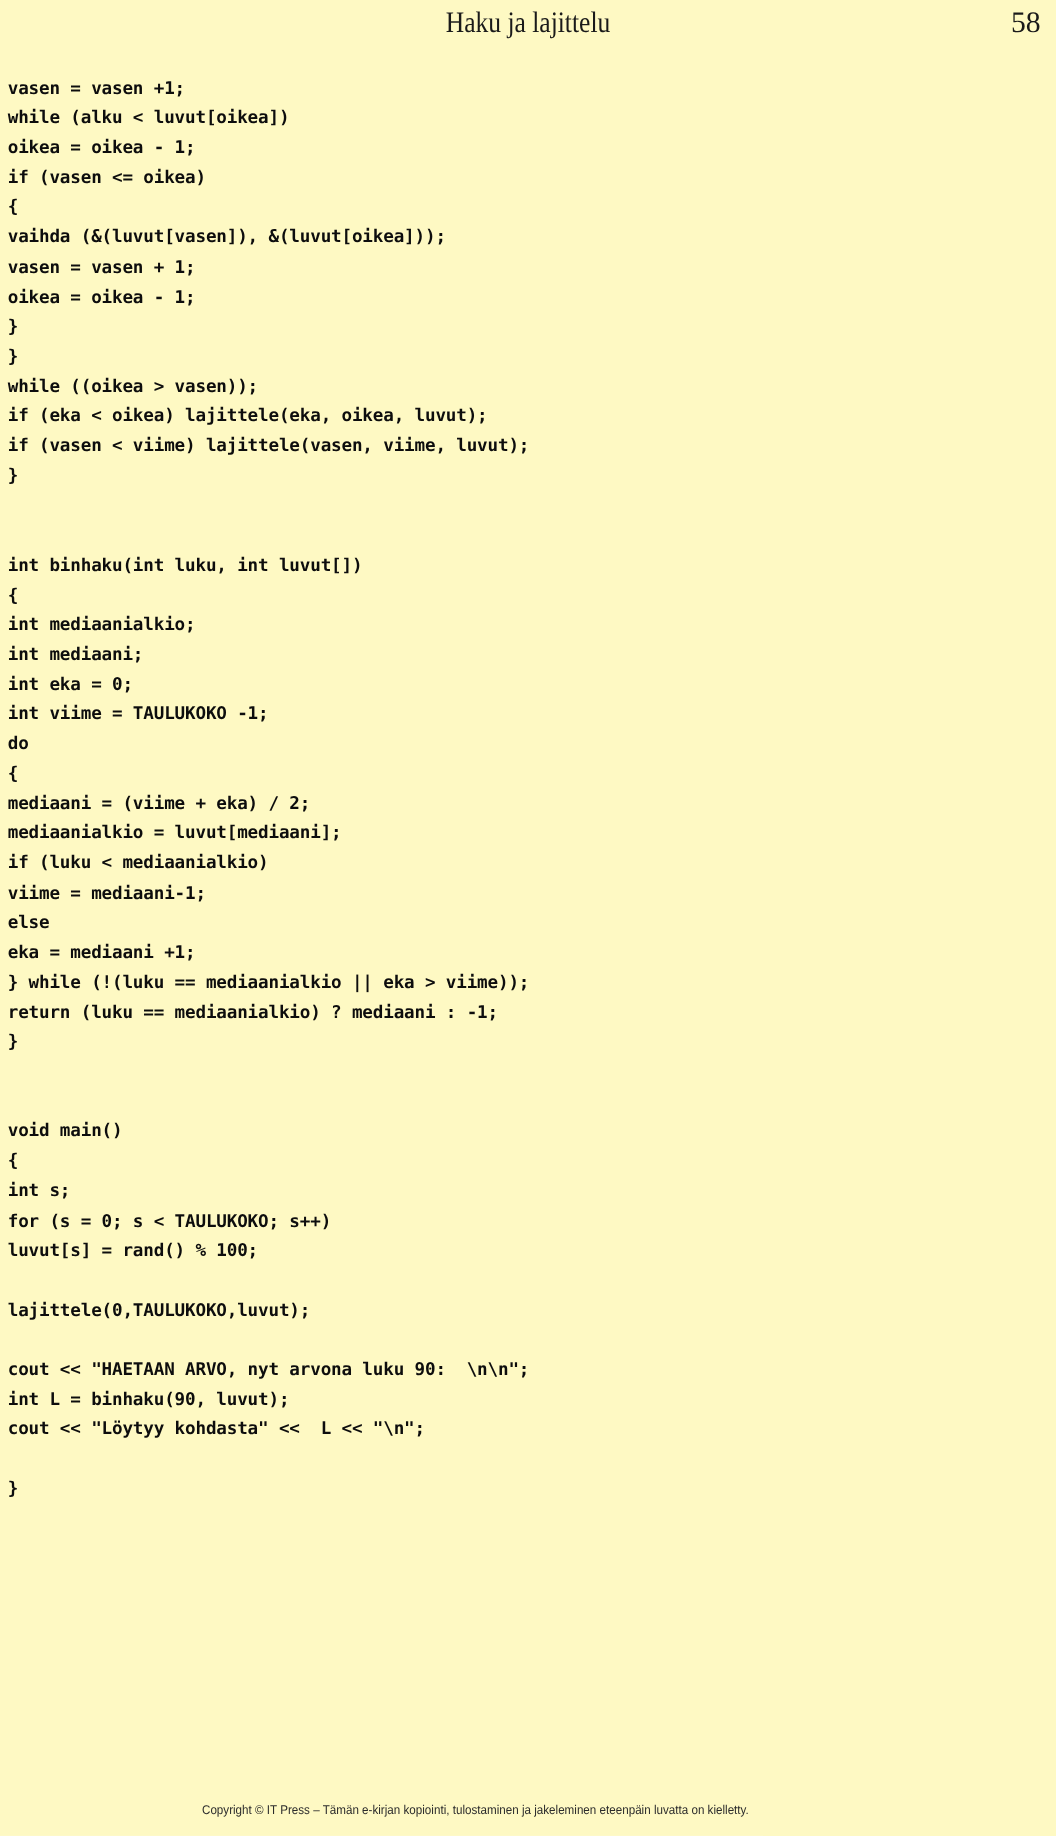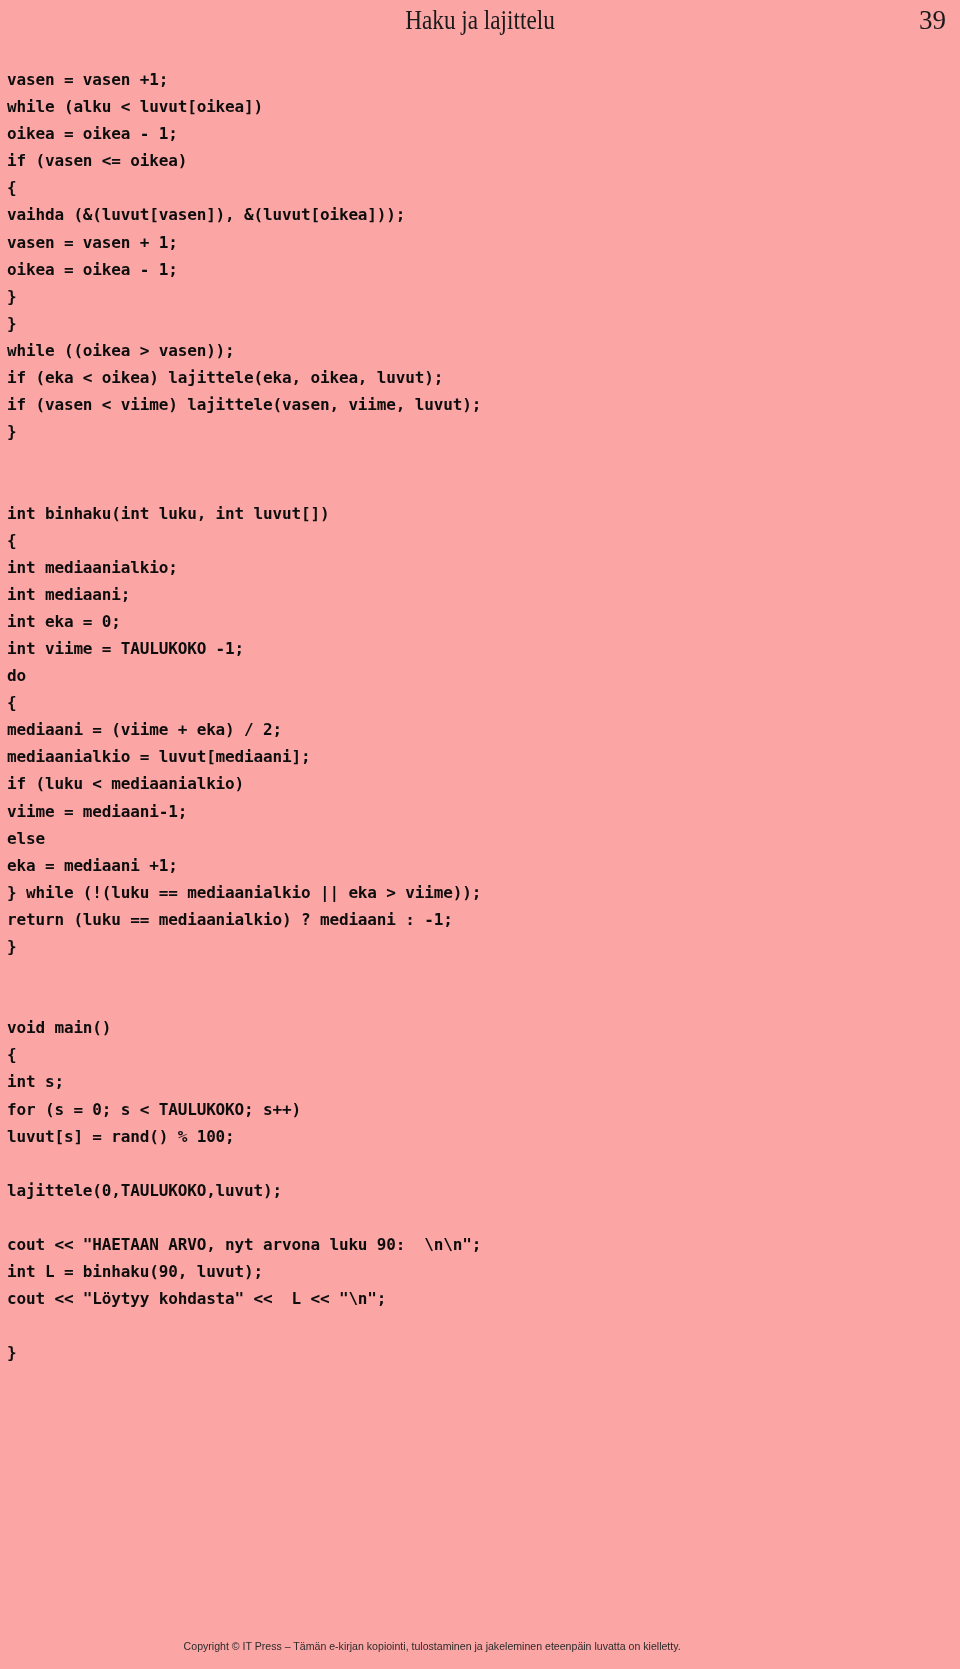--- a/index.html
+++ b/index.html
@@ -4,21 +4,21 @@
 <style>
   html, body {
     margin: 0;
     padding: 0;
     background: #ffffff;
   }
   .page {
     position: relative;
     width: 960px;
     height: 1669px;
-    background: #fca5a5;
+    background: #fef9c3;
     overflow: hidden;
     box-sizing: border-box;
   }
 
   
   .header {
     position: absolute;
     top: 0px;
     left: 0px;
     width: 960px;
@@ -86,21 +86,21 @@
     transform: scaleX(0.92);
   }
 </style>
 </head>
 <body>
 
 <div class="page">
 
   <div class="header">
     <div class="header-title">Haku ja lajittelu</div>
-    <div class="header-pageno">39</div>
+    <div class="header-pageno">58</div>
   </div>
 
   <div class="code-block" id="code-listing"><div class="code-line">vasen = vasen +1;</div><div class="code-line">while (alku &lt; luvut[oikea])</div><div class="code-line">oikea = oikea - 1;</div><div class="code-line">if (vasen &lt;= oikea)</div><div class="code-line">{</div><div class="code-line">vaihda (&amp;(luvut[vasen]), &amp;(luvut[oikea]));</div><div class="code-line">vasen = vasen + 1;</div><div class="code-line">oikea = oikea - 1;</div><div class="code-line">}</div><div class="code-line">}</div><div class="code-line">while ((oikea &gt; vasen));</div><div class="code-line">if (eka &lt; oikea) lajittele(eka, oikea, luvut);</div><div class="code-line">if (vasen &lt; viime) lajittele(vasen, viime, luvut);</div><div class="code-line">}</div><div class="code-line blank">&nbsp;</div><div class="code-line blank">&nbsp;</div><div class="code-line">int binhaku(int luku, int luvut[])</div><div class="code-line">{</div><div class="code-line">int mediaanialkio;</div><div class="code-line">int mediaani;</div><div class="code-line">int eka = 0;</div><div class="code-line">int viime = TAULUKOKO -1;</div><div class="code-line">do</div><div class="code-line">{</div><div class="code-line">mediaani = (viime + eka) / 2;</div><div class="code-line">mediaanialkio = luvut[mediaani];</div><div class="code-line">if (luku &lt; mediaanialkio)</div><div class="code-line">viime = mediaani-1;</div><div class="code-line">else</div><div class="code-line">eka = mediaani +1;</div><div class="code-line">} while (!(luku == mediaanialkio || eka &gt; viime));</div><div class="code-line">return (luku == mediaanialkio) ? mediaani : -1;</div><div class="code-line">}</div><div class="code-line blank">&nbsp;</div><div class="code-line blank">&nbsp;</div><div class="code-line">void main()</div><div class="code-line">{</div><div class="code-line">int s;</div><div class="code-line">for (s = 0; s &lt; TAULUKOKO; s++)</div><div class="code-line">luvut[s] = rand() % 100;</div><div class="code-line blank">&nbsp;</div><div class="code-line">lajittele(0,TAULUKOKO,luvut);</div><div class="code-line blank">&nbsp;</div><div class="code-line">cout &lt;&lt; "HAETAAN ARVO, nyt arvona luku 90:  \n\n";</div><div class="code-line">int L = binhaku(90, luvut);</div><div class="code-line">cout &lt;&lt; "Löytyy kohdasta" &lt;&lt;  L &lt;&lt; "\n";</div><div class="code-line blank">&nbsp;</div><div class="code-line">}</div></div>
 
   <div class="footer">
     <span class="footer-text">Copyright © IT Press – Tämän e-kirjan kopiointi, tulostaminen ja jakeleminen eteenpäin luvatta on kielletty.</span>
   </div>
 
 </div>
 

